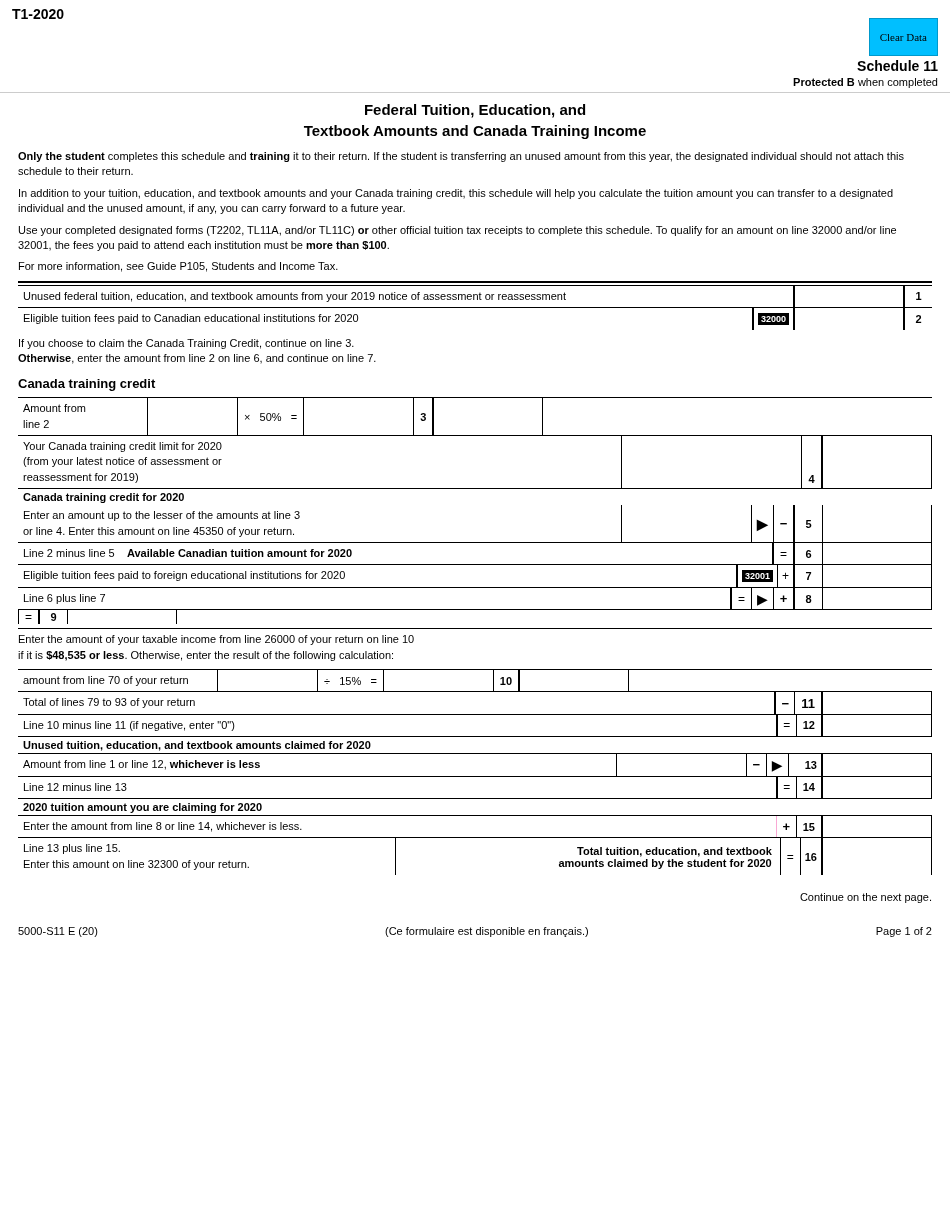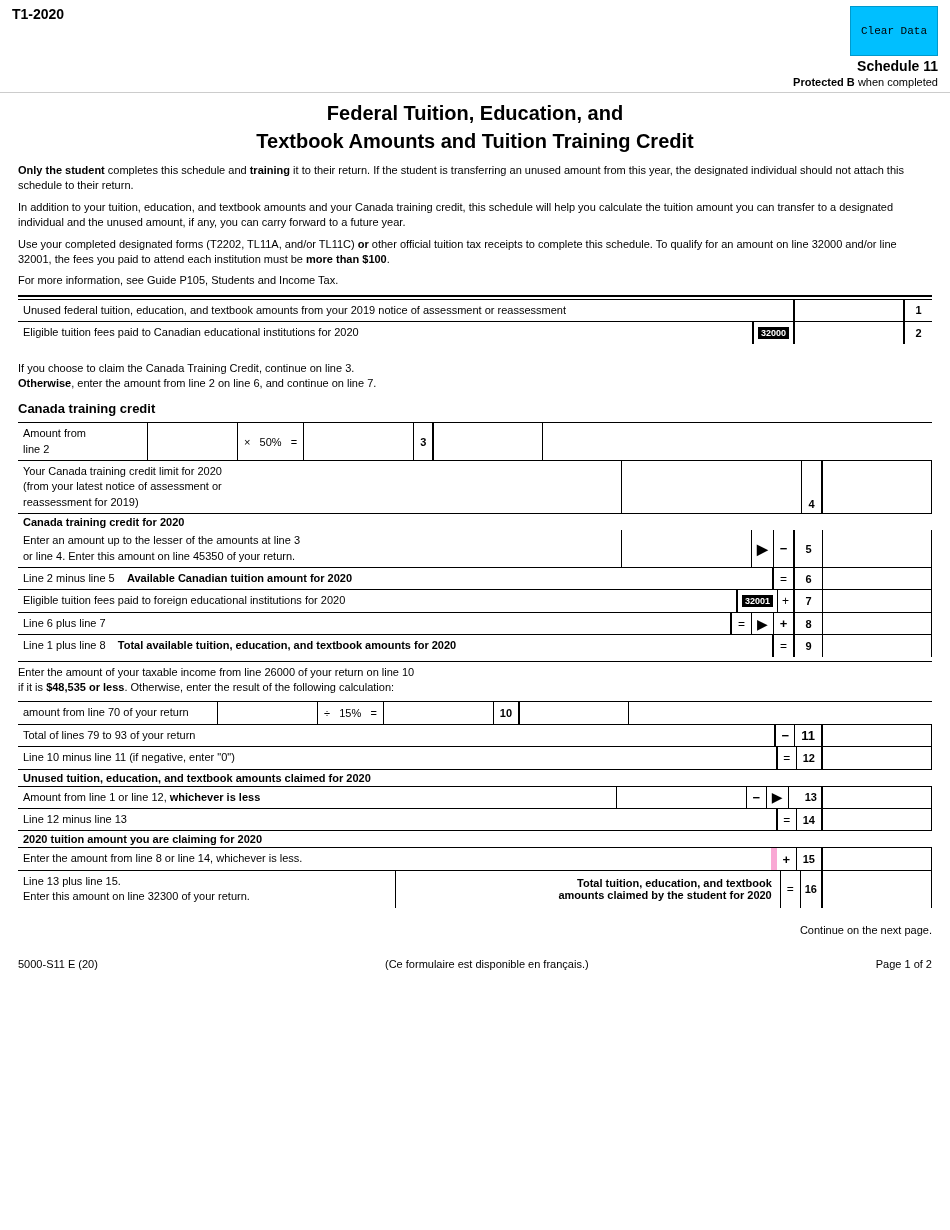--- a/index.html
+++ b/index.html
@@ -29,44 +29,45 @@
     .top-right {
       display: flex;
       flex-direction: column;
       align-items: flex-end;
       gap: 2px;
     }
     .clear-data-btn {
       background: #00bfff;
       border: 1px solid #0099cc;
       color: #000;
-      padding: 18px 10px;
+      padding: 12px 10px;
       font-size: 11px;
       cursor: pointer;
-      font-family: Liberation Mono, monospace;
+      font-family: Liberation Serif, serif;
+      margin-top: 12px;
     }
     .schedule-label {
       font-size: 14px;
       font-weight: bold;
     }
     .protected-label {
       font-size: 11px;
     }
     .protected-label strong {
       font-weight: bold;
     }
 
     
     .main-content {
       padding: 6px 18px 10px 18px;
     }
 
     .page-title {
       text-align: center;
-      font-size: 20px;
+      font-size: 15px;
       font-weight: bold;
       margin-bottom: 8px;
       line-height: 1.4;
     }
 
     .intro-text {
       font-size: 11px;
       margin-bottom: 6px;
       line-height: 1.4;
     }
@@ -177,21 +178,21 @@
     <button class="clear-data-btn">Clear Data</button>
     <span class="schedule-label">Schedule 11</span>
     <span class="protected-label"><strong>Protected B</strong> when completed</span>
   </div>
 </div>
 
 <div class="main-content">
 
   <div class="page-title">
     <span>Federal Tuition, Education, and</span><br>
-    <span>Textbook Amounts and Tuition Training Credit</span>
+    <span>Textbook Amounts and Canada Training Income</span>
   </div>
 
   <p class="intro-text">
     <strong>Only the student</strong> completes this schedule and <strong>training</strong> it to their return. If the student is transferring an unused amount from this year, the designated individual should not attach this schedule to their return.
   </p>
   <p class="intro-text">In addition to your tuition, education, and textbook amounts and your Canada training credit, this schedule will help you calculate the tuition amount you can transfer to a designated individual and the unused amount, if any, you can carry forward to a future year.</p>
   <p class="intro-text">
     Use your completed designated forms (T2202, TL11A, and/or TL11C) <strong>or</strong> other official tuition tax receipts to complete this schedule. To qualify for an amount on line 32000 and/or line 32001, the fees you paid to attend each institution must be <strong>more than $100</strong>.
   </p>
   <p class="intro-text">For more information, see Guide P105, Students and Income Tax.</p>
@@ -210,21 +211,21 @@
     <div class="fr-desc">Eligible tuition fees paid to Canadian educational institutions for 2020</div>
     <div style="display:flex;align-items:center;border-left:1px solid #000;padding:2px 4px;border-right:1px solid #000;">
       <span class="code-box">32000</span>
     </div>
     <div class="fr-input-wide">
       <input type="text" style="">
     </div>
     <div class="fr-lnum">2</div>
   </div>
 
-  <p class="intro-text" style="margin-top:17px;">
+  <p class="intro-text" style="margin-top:6px;">
     If you choose to claim the Canada Training Credit, continue on line 3.<br>
     <strong>Otherwise</strong>, enter the amount from line 2 on line 6, and continue on line 7.
   </p>
 
   <div class="section-heading">Canada training credit</div>
 
   <div class="form-row" style="min-height:36px;">
     <div class="fr-desc" style="width:130px;flex:none;border-right:1px solid #000;">
       Amount from<br>line 2
     </div>
@@ -305,23 +306,20 @@
     <div style="display:flex;align-items:center;padding:0 6px;border-left:1px solid #000;border-right:1px solid #000;font-size:12px;">=</div>
     <div style="display:flex;align-items:center;justify-content:center;width:22px;font-size:14px;border-right:1px solid #000;">▶</div>
     <div style="display:flex;align-items:center;justify-content:center;width:20px;font-size:13px;font-weight:bold;border-right:1px solid #000;">+</div>
     <div class="fr-lnum">8</div>
     <div class="fr-input-wide">
       <input type="text" style="">
     </div>
   </div>
 
   <div class="form-row">
-    <div class="fr-desc">
-      Line 1 plus line 8 &nbsp;&nbsp; <strong>Total available tuition, education, and textbook amounts for 2020</strong>
-    </div>
     <div style="display:flex;align-items:center;padding:0 6px;border-left:1px solid #000;border-right:1px solid #000;font-size:12px;">=</div>
     <div class="fr-lnum">9</div>
     <div class="fr-input-wide">
       <input type="text" style="">
     </div>
   </div>
 
   <p class="intro-text" style="margin-top:4px;border-top:1px solid #000;padding-top:3px;">
     Enter the amount of your taxable income from line 26000 of your return on line 10<br>
     if it is <strong>$48,535 or less</strong>. Otherwise, enter the result of the following calculation:
@@ -385,21 +383,21 @@
     <div style="display:flex;align-items:center;justify-content:center;width:20px;font-size:12px;border-left:1px solid #000;border-right:1px solid #000;">=</div>
     <div style="display:flex;align-items:center;justify-content:center;padding:0 6px;font-weight:bold;font-size:11px;border-right:1px solid #000;">14</div>
     <div class="fr-input-wide">
       <input type="text" style="">
     </div>
   </div>
 
   <div class="form-row" style="flex-direction:column;">
     <div style="padding:2px 5px;font-weight:bold;font-size:11px;">2020 tuition amount you are claiming for 2020</div>
     <div style="display:flex;align-items:stretch;border-top:1px solid #000;">
-      <div class="fr-desc" style="border-right:6px solid #f9a8d4;">Enter the amount from line 8 or line 14, whichever is less.</div>
+      <div class="fr-desc" style="border-right:1px solid #f9a8d4;">Enter the amount from line 8 or line 14, whichever is less.</div>
       <div style="display:flex;align-items:center;justify-content:center;width:20px;font-size:13px;font-weight:bold;border-right:1px solid #000;">+</div>
       <div style="display:flex;align-items:center;justify-content:center;padding:0 6px;font-weight:bold;font-size:11px;border-right:1px solid #000;">15</div>
       <div class="fr-input-wide">
         <input type="text" style="">
       </div>
     </div>
   </div>
 
   <div class="form-row">
     <div class="fr-desc" style="border-right:1px solid #000;">

